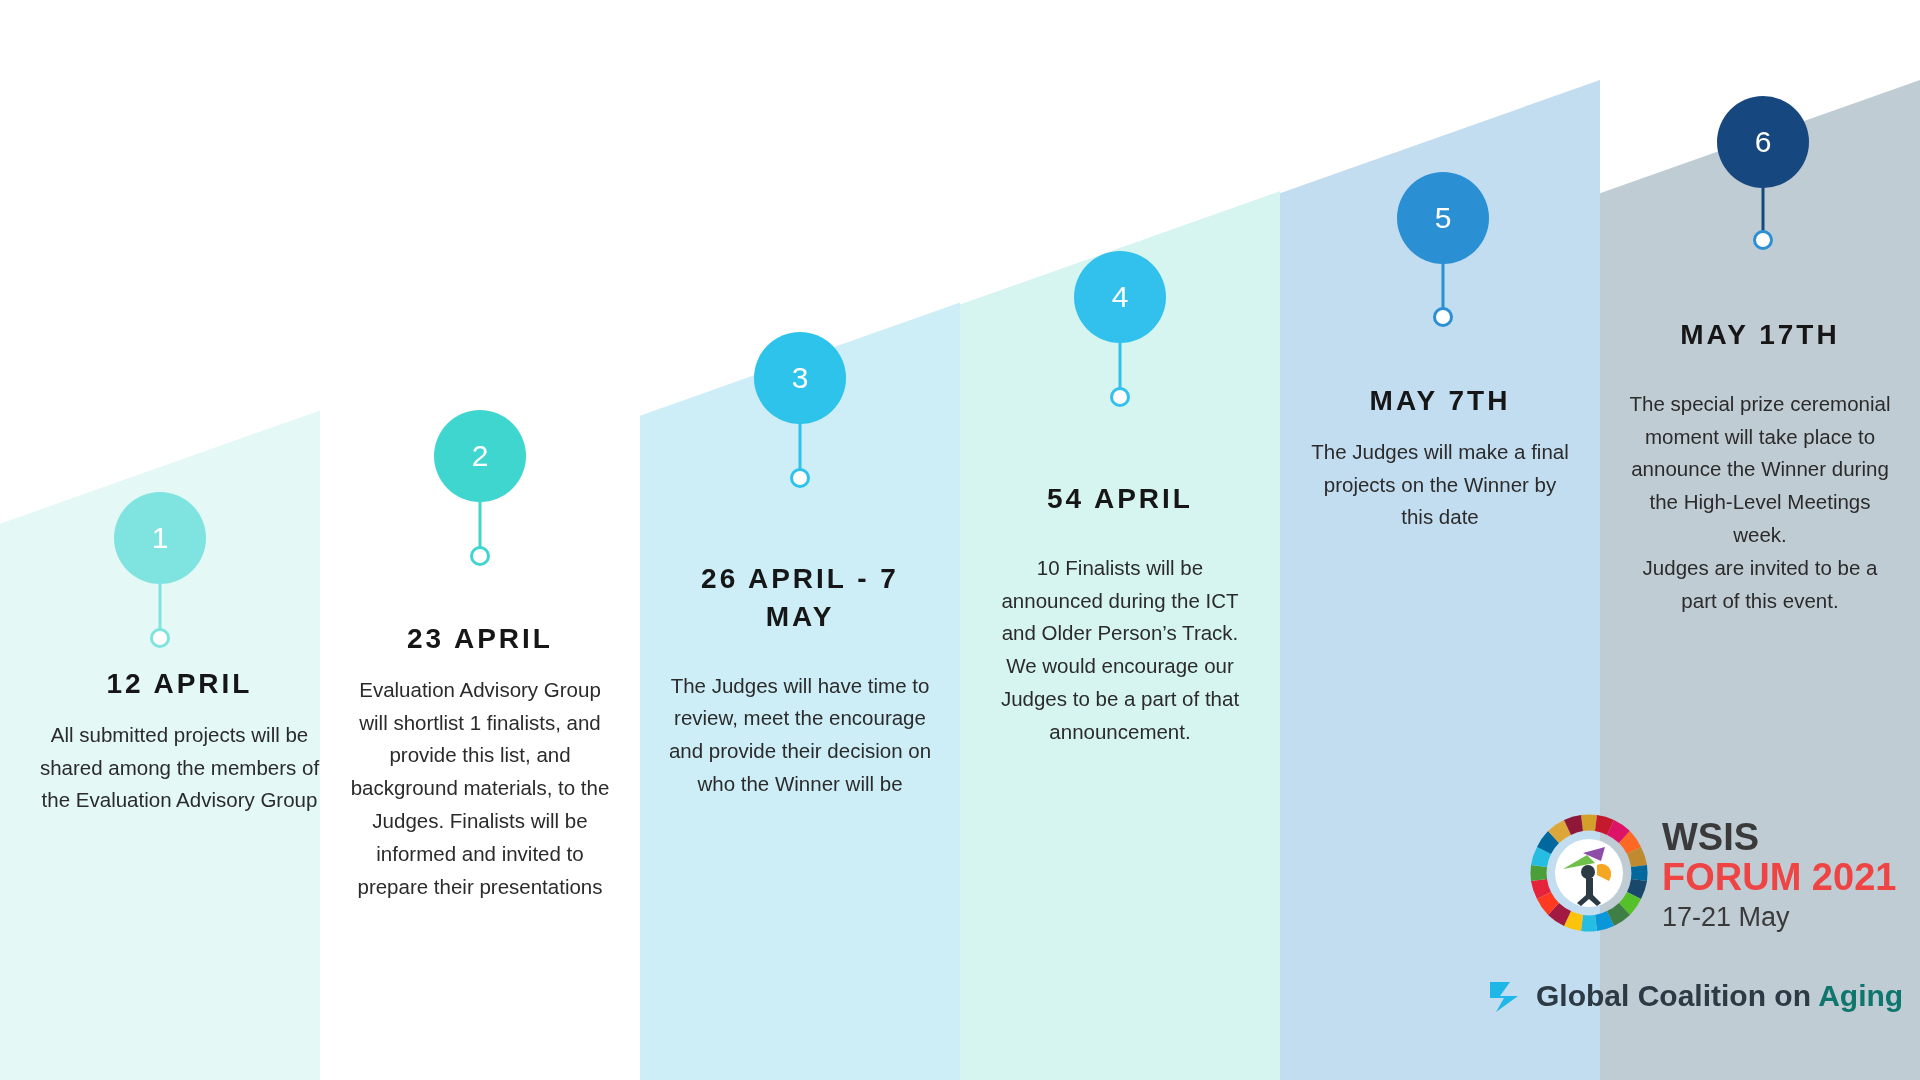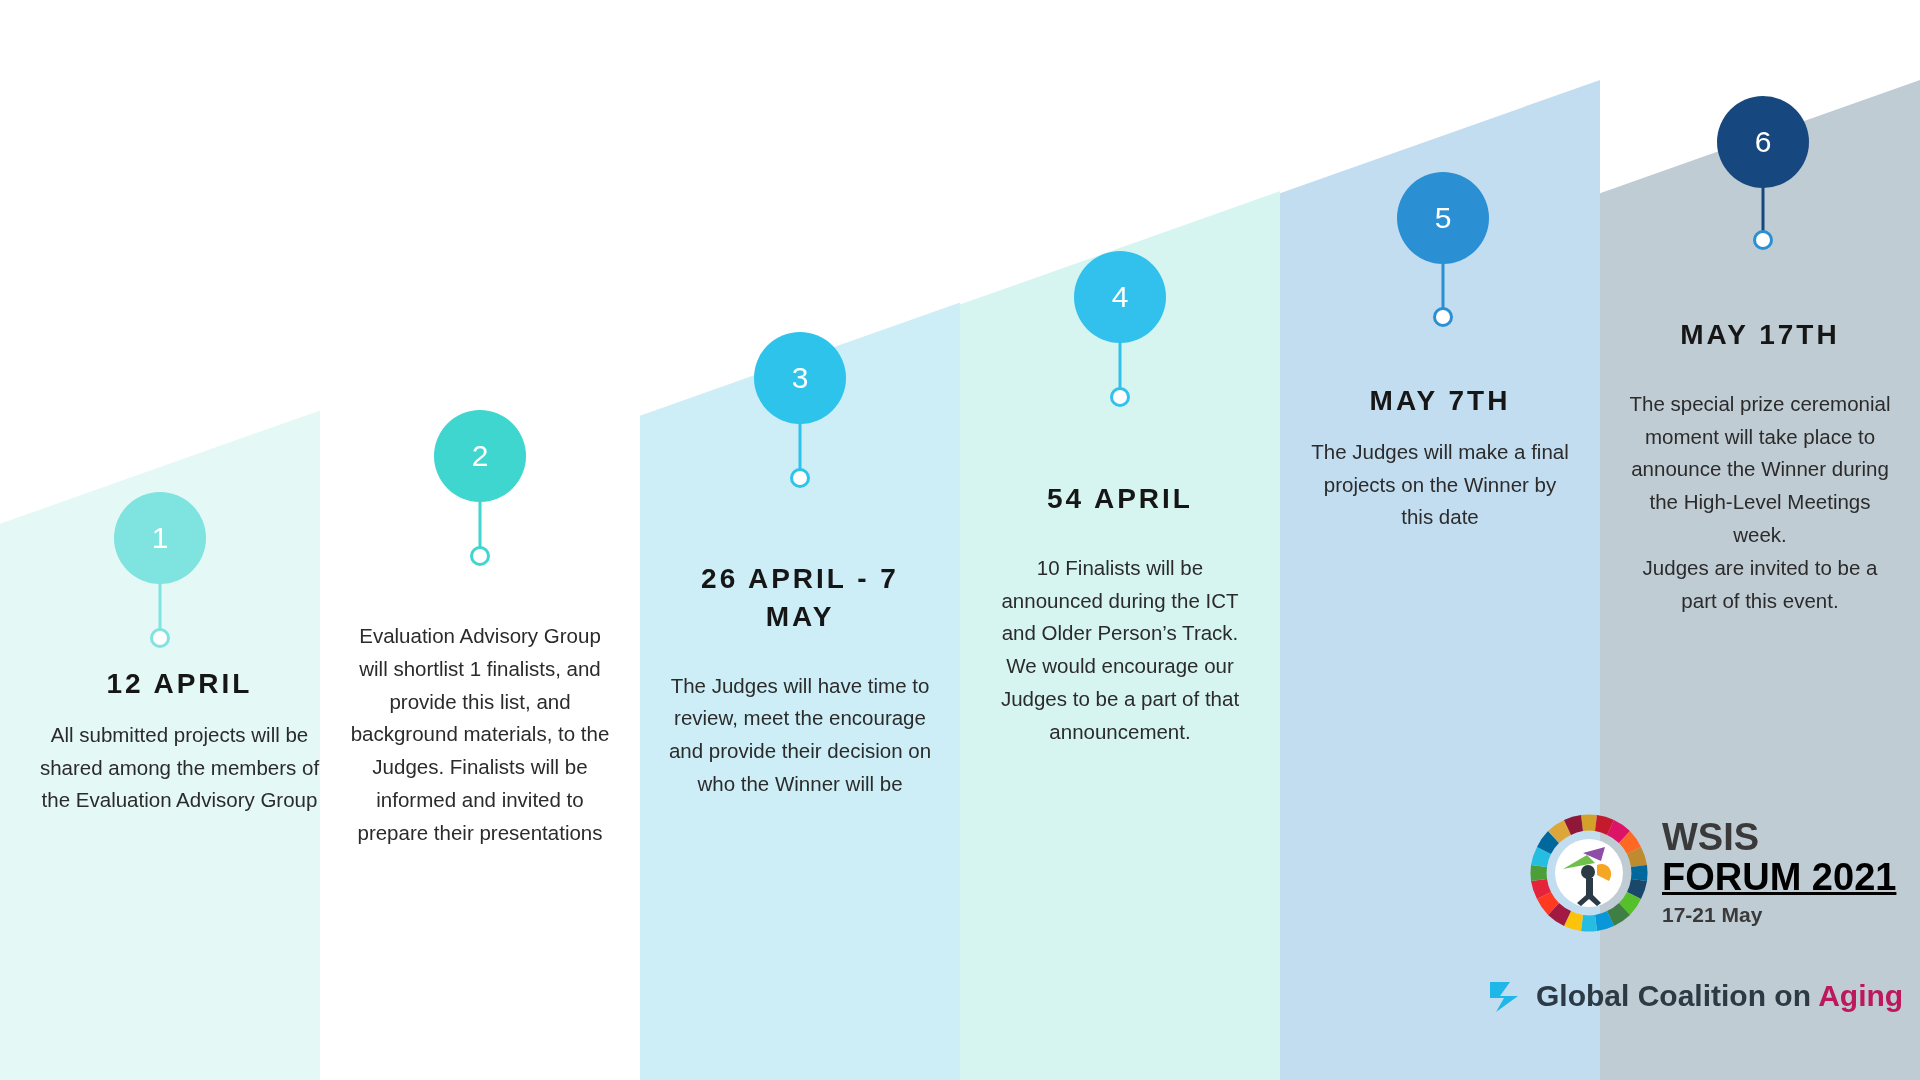--- a/index.html
+++ b/index.html
@@ -103,39 +103,39 @@
     position: absolute;
     left: 0; top: 0;
     width: 122px; height: 122px;
   }
   #wsis-text {
     position: absolute;
     left: 134px; top: 6px;
     line-height: 1;
   }
   .wsis-l1 { font-size: 38px; font-weight: bold; letter-spacing: 0px; color: #3a3a3a; }
-  .wsis-l2 { font-size: 38px; font-weight: bold; letter-spacing: 0px; color: #000000; margin-top: 2px; text-decoration: underline;}
-  .wsis-l3 { font-size: 21px; font-weight: bold; color: #3a3a3a; margin-top: 8px; }
+  .wsis-l2 { font-size: 38px; font-weight: bold; letter-spacing: 0px; color: #ef4444; margin-top: 2px;}
+  .wsis-l3 { font-size: 27px; font-weight: normal; color: #3a3a3a; margin-top: 8px; }
 
   #gcoa-logo {
     position: absolute;
     left: 1488px; top: 978px;
     display: flex; align-items: center;
   }
   #gcoa-mark {
     width: 36px; height: 36px;
     margin-right: 12px;
   }
   #gcoa-text {
     font-size: 30px;
     font-weight: bold;
     color: #2b3a44;
     white-space: nowrap;
   }
-  #gcoa-text .accent { color: #be185d; }
+  #gcoa-text .accent { color: #0f766e; }
 </style>
 </head>
 <body>
 
 <div id="stage">
 
   <div class="col" id="col1" style="left:0px; width:320px;">
     <div class="band" style="background:#e4f8f6; clip-path: polygon(0% 48.5%, 100% 38.0%, 100% 100%, 0% 100%);"></div>
   </div>
 
@@ -166,20 +166,21 @@
   </div>
   <div class="marker" style="left:160px; top:0;">
     <div class="stem" style="left:0; top:538px; height:100px; background:#7fe3e0;"></div>
     <div class="bubble" style="left:0; top:538px; width:92px; height:92px; background:#7fe3e0;">
       <span>1</span>
     </div>
     <div class="dot" style="left:0; top:638px; border:3px solid #7fe3e0;"></div>
   </div>
 
   <div class="step-body" style="left:320px; top:620px; width:320px;">
+    <div class="step-date">23 APRIL</div>
     <div class="step-desc">Evaluation Advisory Group will shortlist 1 finalists, and provide this list, and background materials, to the Judges. Finalists will be informed and invited to prepare their presentations</div>
   </div>
   <div class="marker" style="left:480px; top:0;">
     <div class="stem" style="left:0; top:456px; height:100px; background:#3ed6cf;"></div>
     <div class="bubble" style="left:0; top:456px; width:92px; height:92px; background:#3ed6cf;">
       <span>2</span>
     </div>
     <div class="dot" style="left:0; top:556px; border:3px solid #3ed6cf;"></div>
   </div>
 

